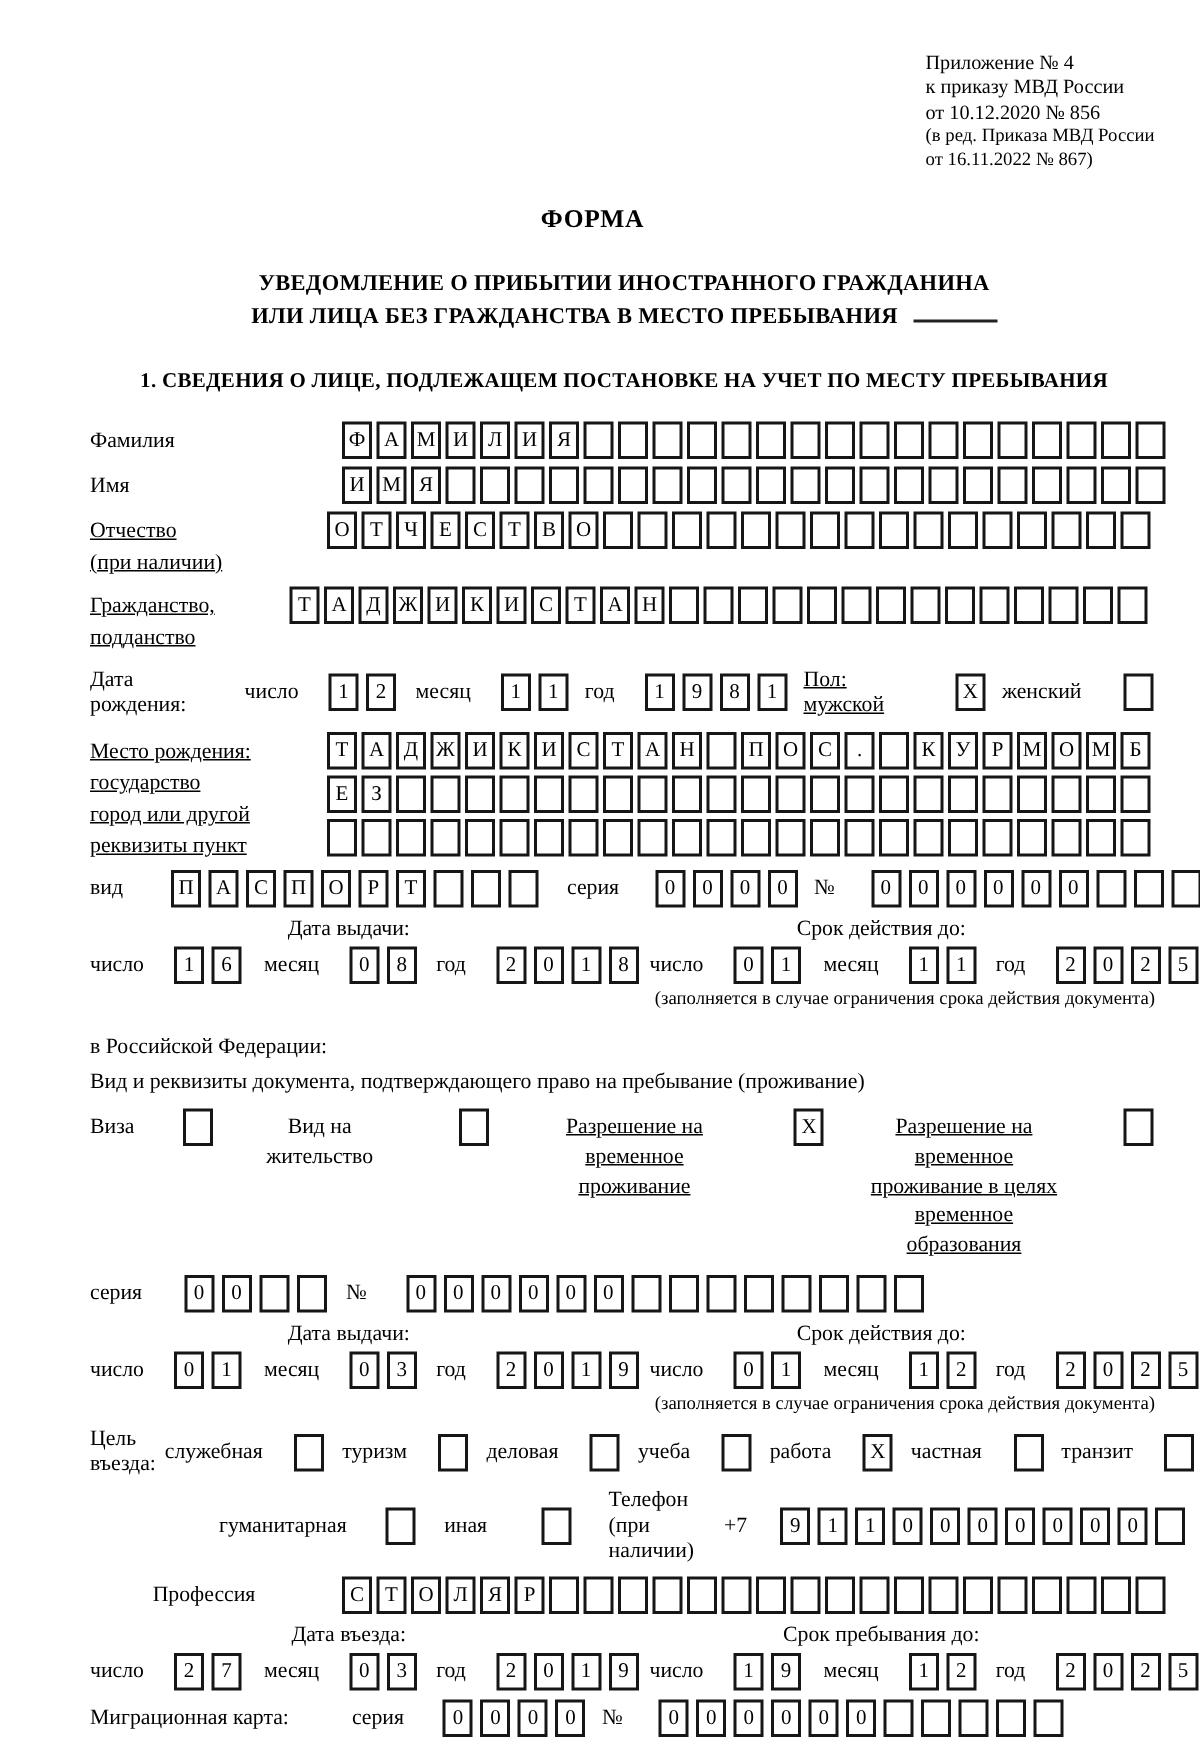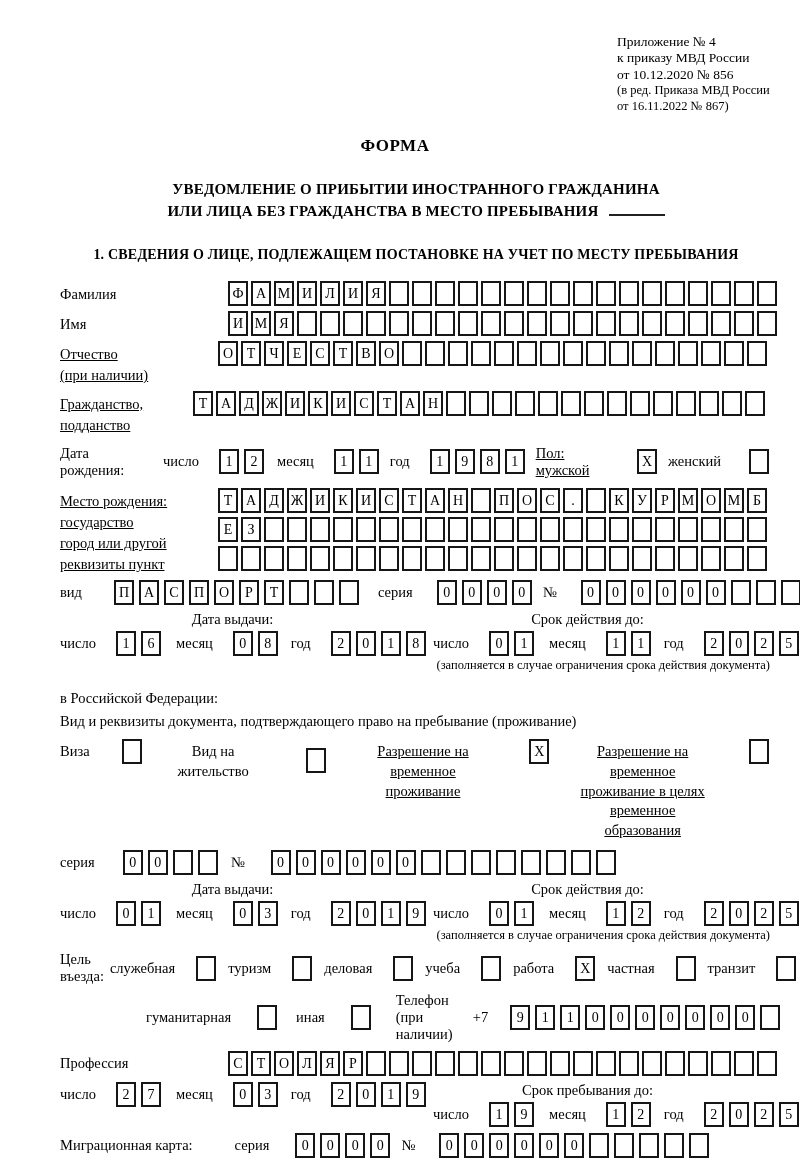--- a/index.html
+++ b/index.html
@@ -159,21 +159,21 @@
   <div class="intro">
     <div>в Российской Федерации:</div>
     <div>Вид и реквизиты документа, подтверждающего право на пребывание (проживание)</div>
   </div>
 
   <div class="opts">
     <span class="opt" style="margin-right:18px;">
       <span class="olbl" style="margin-right:4px;">Виза</span>
       <span class="cells"><span class="cell"></span></span>
     </span>
-    <span class="opt" style="margin-right:24px;align-items:center;">
+    <span class="opt" style="margin-right:24px;">
       <span class="olbl" style="margin-right:14px;">Вид на жительство</span>
       <span class="cells"><span class="cell"></span></span>
     </span>
     <span class="opt" style="margin-right:20px;">
       <span class="olbl stack">
         <span class="line">Разрешение на временное</span>
         <span class="line">проживание</span>
       </span>
       <span class="cells"><span class="cell">X</span></span>
     </span>
@@ -250,36 +250,37 @@
         <span class="t">транзит</span>
         <span class="cells"><span class="cell"></span></span>
       </span>
   </div>
 
   <div class="purposes indent">
     <span class="p" style="margin-right:16px;">
         <span class="t" style="margin-right:10px;">гуманитарная</span>
         <span class="cells"><span class="cell"></span></span>
       </span>
-    <span class="p" style="margin-right:22px;">
+    <span class="p" style="margin-right:22px;gap:10px;">
         <span class="t" style="margin-right:10px;">иная</span>
         <span class="cells"><span class="cell"></span></span>
       </span>
     <span class="t" style="margin-right:20px;">Телефон (при наличии)</span>
     <span class="t" style="margin-right:6px;">+7</span>
     <span class="cells sp"><span class="cell">9</span><span class="cell">1</span><span class="cell">1</span><span class="cell">0</span><span class="cell">0</span><span class="cell">0</span><span class="cell">0</span><span class="cell">0</span><span class="cell">0</span><span class="cell">0</span><span class="cell"></span></span>
   </div>
 
   <div class="frow" style="align-items:center;margin:8px 0 4px 0;">
-    <span class="lbl w152" style="padding-top:0;">Профессия</span>
+    <span class="lbl w152" style="padding-top:0;text-align:center;">Профессия</span>
     <span class="cells"><span class="cell">С</span><span class="cell">Т</span><span class="cell">О</span><span class="cell">Л</span><span class="cell">Я</span><span class="cell">Р</span><span class="cell"></span><span class="cell"></span><span class="cell"></span><span class="cell"></span><span class="cell"></span><span class="cell"></span><span class="cell"></span><span class="cell"></span><span class="cell"></span><span class="cell"></span><span class="cell"></span><span class="cell"></span><span class="cell"></span><span class="cell"></span><span class="cell"></span><span class="cell"></span><span class="cell"></span><span class="cell"></span></span>
   </div>
 
   <div class="dates">
     <div class="col-l">
+      <div class="dhead">Дата въезда:</div>
       <span class="dg">
         <span class="t">число</span>
         <span class="cells sp"><span class="cell">2</span><span class="cell">7</span></span>
         <span class="t" style="margin-left:10px;">месяц</span>
         <span class="cells sp"><span class="cell">0</span><span class="cell">3</span></span>
         <span class="t" style="margin-left:8px;">год</span>
         <span class="cells sp"><span class="cell">2</span><span class="cell">0</span><span class="cell">1</span><span class="cell">9</span></span>
       </span>
     </div>
     <div class="col-r">

